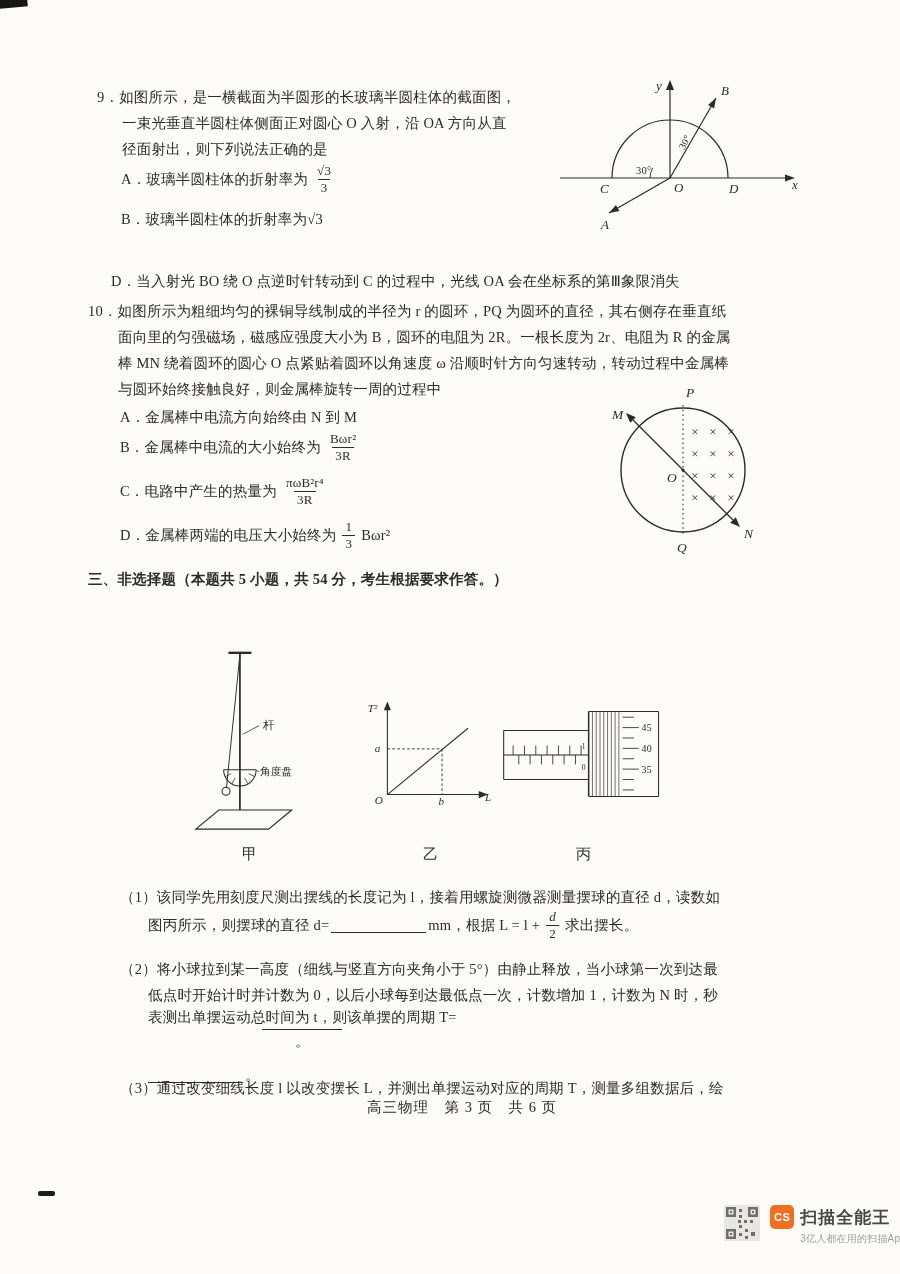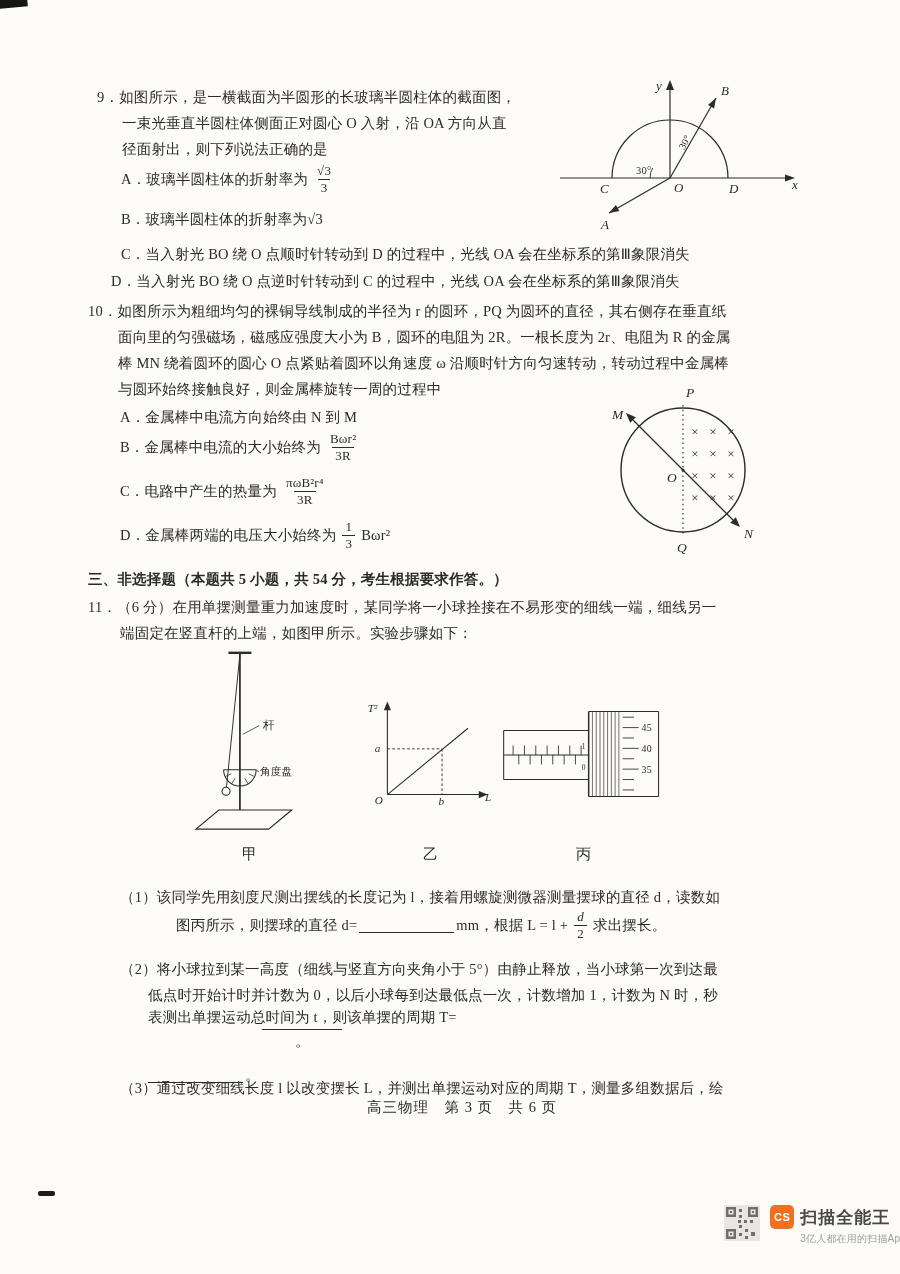--- a/index.html
+++ b/index.html
@@ -57,21 +57,20 @@
 
   <div class="abs opt" style="left:121px;top:160px;height:38px;">
     <span>A．玻璃半圆柱体的折射率为</span>
     <span class="frac">
       <span class="num">√3</span>
       <span class="den">3</span>
     </span>
   </div>
 
   <div class="abs line" style="left:121px;top:206px;">B．玻璃半圆柱体的折射率为√3</div>
-  <div class="abs line" style="left:121px;top:241px;">C．当入射光 BO 绕 O 点顺时针转动到 D 的过程中，光线 OA 会在坐标系的第Ⅲ象限消失</div>
   <div class="abs line" style="left:111px;top:268px;">D．当入射光 BO 绕 O 点逆时针转动到 C 的过程中，光线 OA 会在坐标系的第Ⅲ象限消失</div>
 
   <div class="abs" style="left:552px;top:72px;">
     <svg width="252" height="168" viewBox="0 0 252 168">
       <g stroke="#2b2b2b" stroke-width="1.2" fill="none">
         <line x1="8" y1="106" x2="236" y2="106"></line>
         <line x1="118" y1="106" x2="118" y2="14"></line>
         <path d="M 60 106 A 58 58 0 0 1 176 106"></path>
         <line x1="118" y1="106" x2="164" y2="26"></line>
         <line x1="118" y1="106" x2="57" y2="141"></line>
@@ -158,24 +157,20 @@
         <text x="133" y="105">×</text>
         <text x="97" y="127">×</text>
         <text x="115" y="127">×</text>
         <text x="133" y="127">×</text>
       </g>
     </svg>
   </div>
 
   <div class="abs line bold" style="left:88px;top:566px;">三、非选择题（本题共 5 小题，共 54 分，考生根据要求作答。）</div>
 
-  <div class="abs" style="left:88px;top:594px;width:715px;">
-    <div class="line">11．（6 分）在用单摆测量重力加速度时，某同学将一小球拴接在不易形变的细线一端，细线另一</div>
-    <div class="line indent3">端固定在竖直杆的上端，如图甲所示。实验步骤如下：</div>
-  </div>
 
   <div class="abs" style="left:192px;top:645px;">
     <svg width="115" height="192" viewBox="0 0 120 200">
       <g stroke="#2b2b2b" fill="none">
         <line x1="38" y1="8" x2="62" y2="8" stroke-width="2.5"></line>
         <line x1="50" y1="8" x2="50" y2="172" stroke-width="1.8"></line>
         <line x1="50" y1="10" x2="36" y2="148" stroke-width="1"></line>
         <circle cx="35.5" cy="152.5" r="4.2" stroke-width="1.1" fill="#fcfbf8"></circle>
         <path d="M 33 130 A 17 17 0 0 0 67 130" stroke-width="1.1"></path>
         <line x1="33" y1="130" x2="67" y2="130" stroke-width="1.1"></line>
@@ -271,21 +266,21 @@
       <text x="152" y="55" font-size="10.5">40</text>
       <text x="152" y="77" font-size="10.5">35</text>
     </svg>
   </div>
 
   <div class="fig-caption" style="left:242px;top:845px;">甲</div>
   <div class="fig-caption" style="left:423px;top:845px;">乙</div>
   <div class="fig-caption" style="left:576px;top:845px;">丙</div>
 
   <div class="abs line" style="left:120px;top:884px;">（1）该同学先用刻度尺测出摆线的长度记为 l，接着用螺旋测微器测量摆球的直径 d，读数如</div>
-  <div class="abs opt" style="left:148px;top:906px;height:38px;margin-left:28px;">
+  <div class="abs opt" style="left:148px;top:906px;height:38px;">
     <span>图丙所示，则摆球的直径 d=</span>
     <span class="blank b95"></span>
     <span>mm，根据 L = l +</span>
     <span class="frac">
       <span class="num it" style="font-style:italic;">d</span>
       <span class="den">2</span>
     </span>
     <span>求出摆长。</span>
   </div>
 

